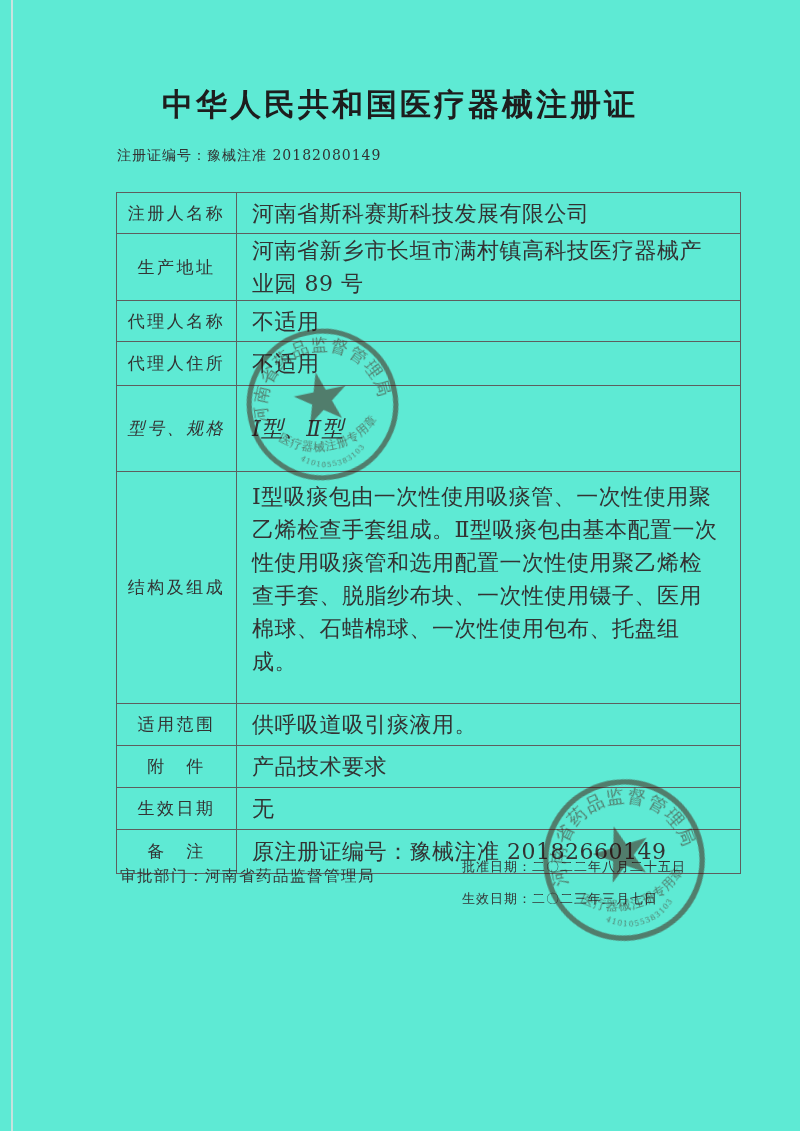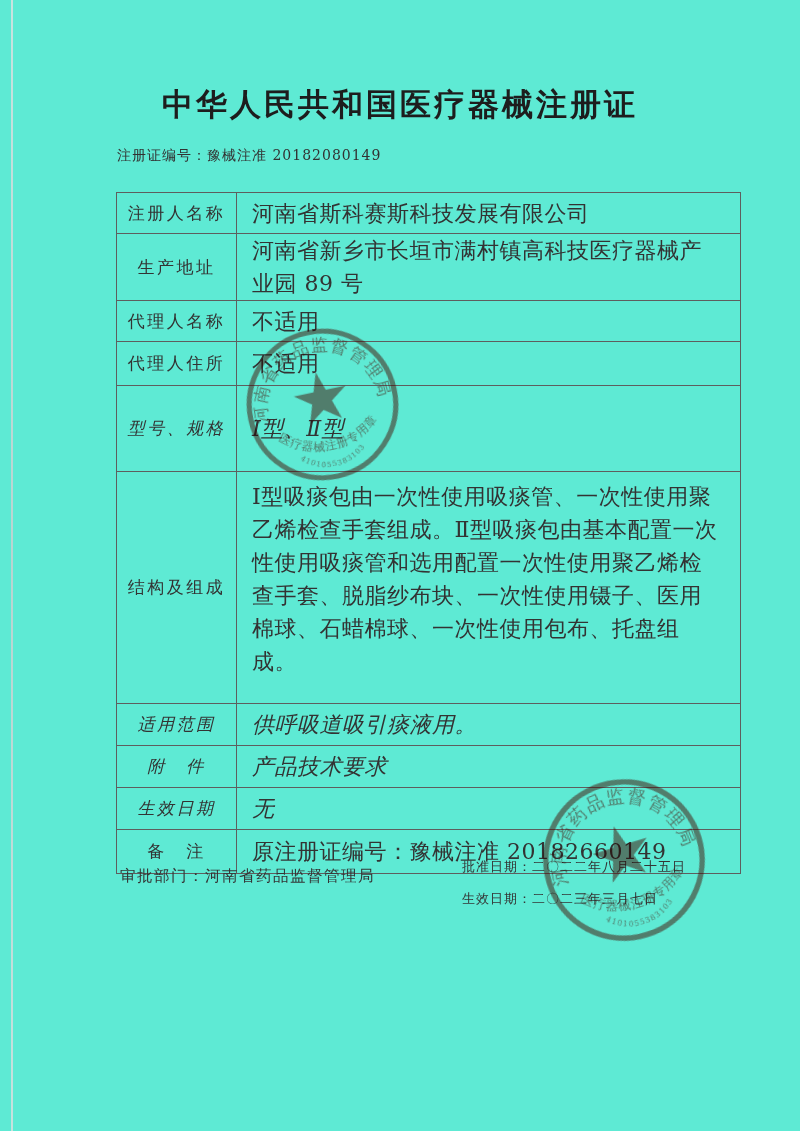--- a/index.html
+++ b/index.html
@@ -33,21 +33,21 @@
   }
   table.cert td {
     font-size:22px; color:#333333; letter-spacing:0.5px;
     padding:0 18px 0 15px; line-height:1.5;
   }
   tr.r-a  { height:41px; }
   tr.r-b  { height:44px; }
   tr.r-c  { height:54px; }
   tr.r-d  { height:86px;font-style:italic; }
   tr.r-e  { height:157px; }
-  tr.r-f  { height:42px;font-style:italic; }
+  tr.r-f  { height:42px; }
   tr.r-e td { line-height:33px; padding-top:8px; padding-bottom:25px; }
   .approval {
     position:absolute; top:866px; left:120px; font-size:15.5px;
     letter-spacing:1.5px; color:#343434; white-space:nowrap;
   }
   .dates { position:absolute; top:856px; left:462px; font-size:13px; color:#343434; }
   .date-line { line-height:21px; margin-bottom:11px; letter-spacing:1px; white-space:nowrap; }
   .stamp {
     position:absolute; mix-blend-mode:multiply; opacity:.68; filter:blur(0.3px);
     pointer-events:none;

